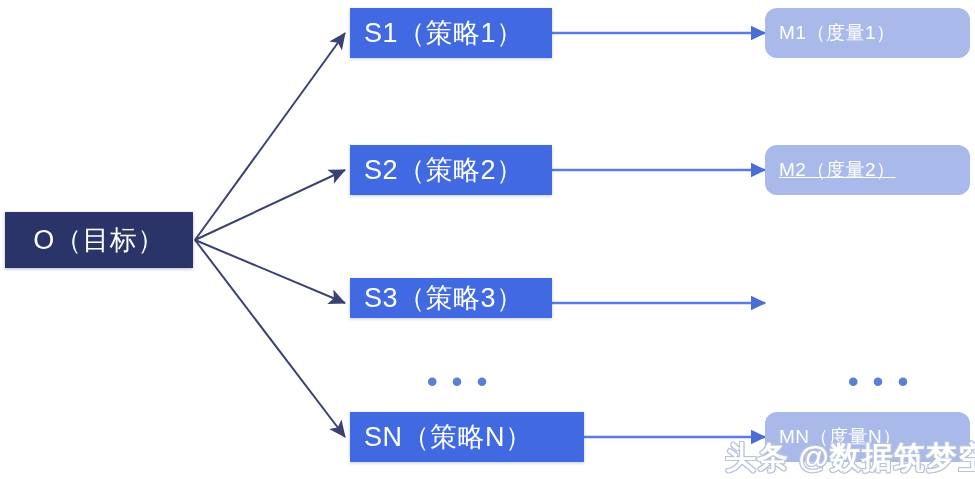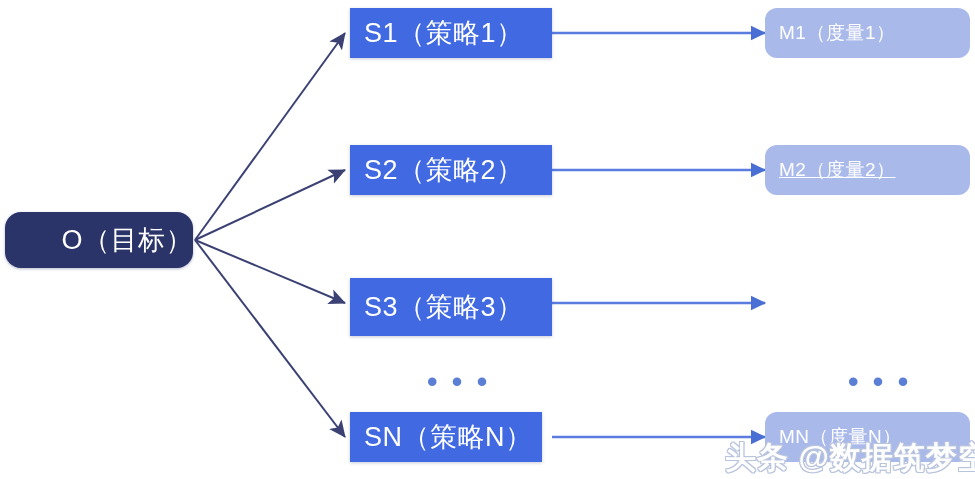--- a/index.html
+++ b/index.html
@@ -33,23 +33,23 @@
     align-items: center;
     justify-content: flex-start;
     border-radius: 0;
     color: #ffffff;
     white-space: nowrap;
     letter-spacing: 0.5px;
     z-index: 3;
   }
   .node-objective {
     background: #2b3468;
-    border-radius: 16px;
+    border-radius: 0;
     font-size: 27px;
-    justify-content: flex-end;
+    justify-content: center;
     box-shadow: 0 1px 3px rgba(40,50,100,0.35);
   }
   .node-strategy {
     background: #4169e1;
     font-size: 27px;
     padding-left: 14px;
     box-shadow: 0 1px 3px rgba(40,50,100,0.25);
   }
   .node-metric {
     background: #a9b9ea;
@@ -116,25 +116,25 @@
   </div>
 
   <div class="node node-strategy" style="left:350px; top:8px; width:202px; height:50px;">
     <span>S1（策略1）</span>
   </div>
 
   <div class="node node-strategy" style="left:350px; top:145px; width:202px; height:50px;">
     <span>S2（策略2）</span>
   </div>
 
-  <div class="node node-strategy" style="left:350px; top:278px; width:202px; height:58px;">
+  <div class="node node-strategy" style="left:350px; top:278px; width:202px; height:40px;">
     <span>S3（策略3）</span>
   </div>
 
-  <div class="node node-strategy" style="left:350px; top:412px; width:192px; height:50px;">
+  <div class="node node-strategy" style="left:350px; top:412px; width:234px; height:50px;">
     <span>SN（策略N）</span>
   </div>
 
   <div class="node node-metric" style="left:765px; top:8px; width:205px; height:50px;">
     <span>M1（度量1）</span>
   </div>
 
   <div class="node node-metric" style="left:765px; top:145px; width:205px; height:50px;text-decoration:underline;">
     <span>M2（度量2）</span>
   </div>

